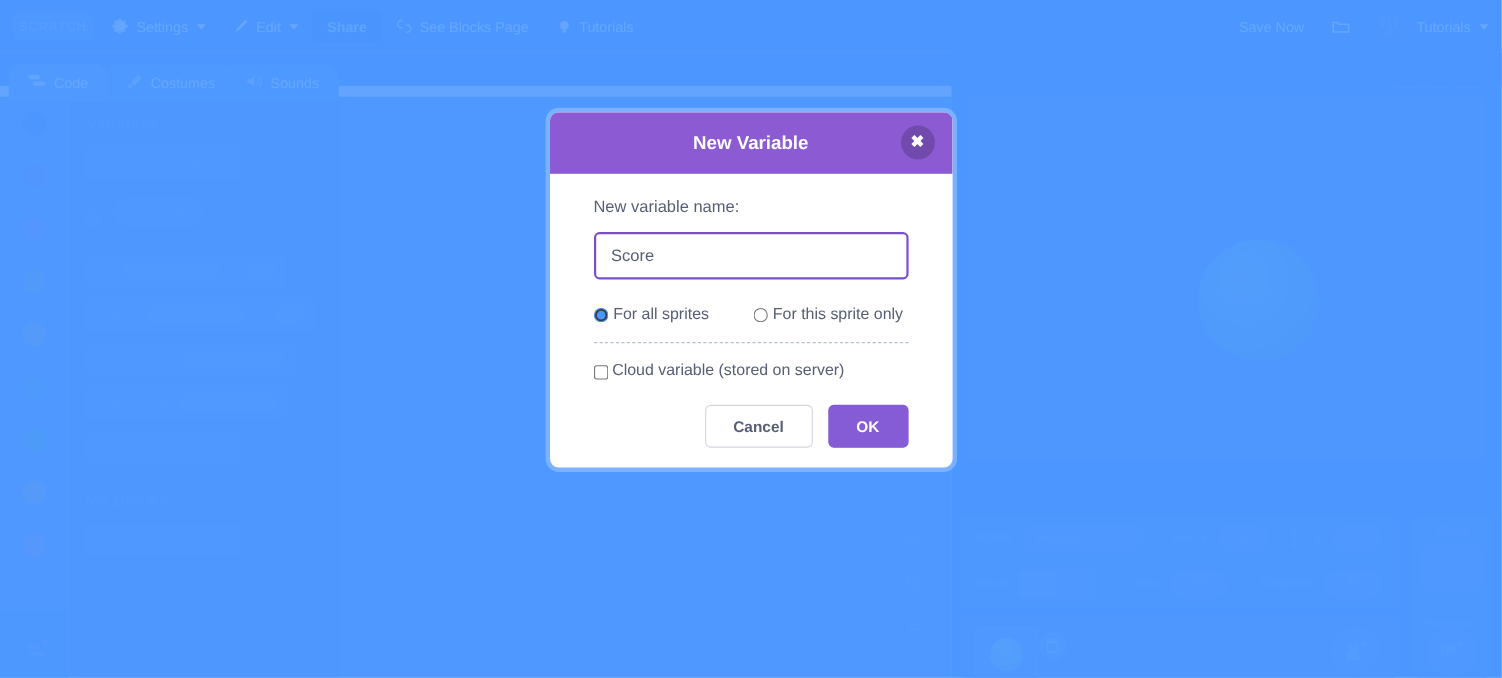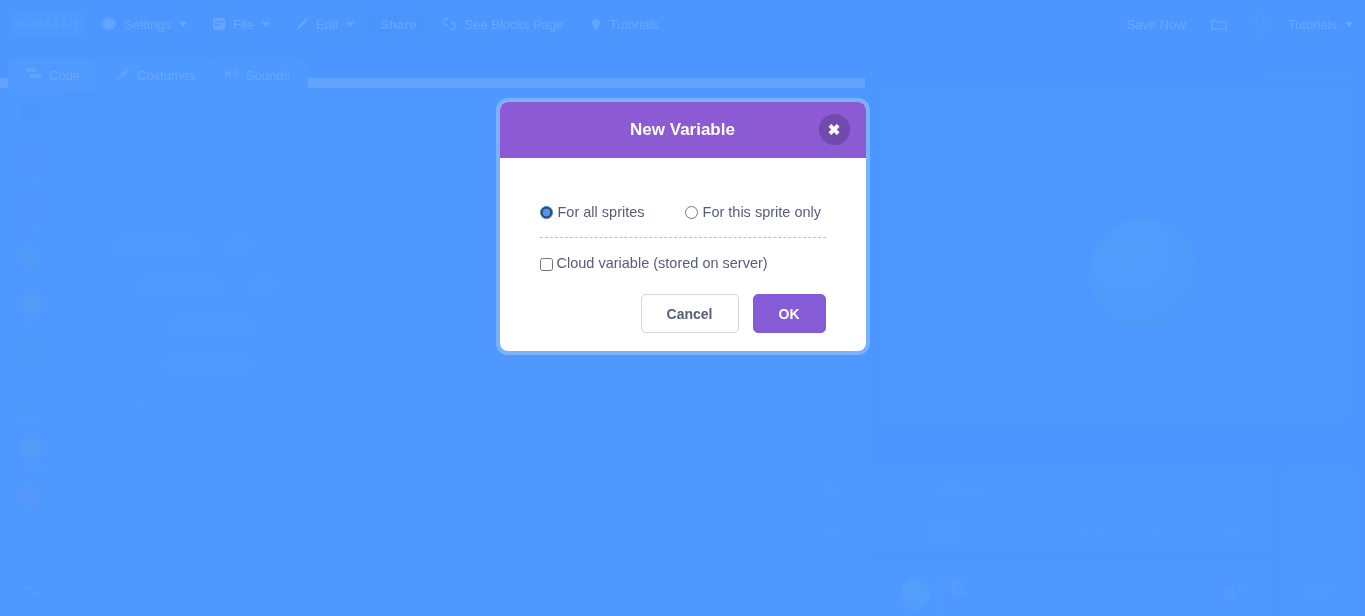--- a/index.html
+++ b/index.html
@@ -359,31 +359,20 @@
       <span class="ic">
         <svg width="16" height="16" viewBox="0 0 16 16">
             <path fill="#fff" d="M8 5a3 3 0 100 6 3 3 0 000-6zm0 4.5a1.5 1.5 0 110-3 1.5 1.5 0 010 3z"></path>
             <path fill="#fff" d="M14 9.2V6.8l-1.7-.3-.4-1 .98-1.4-1.7-1.7-1.4.98-1-.4L8.2 1H5.8l-.3 1.7-1 .4-1.4-.98-1.7 1.7.98 1.4-.4 1L0 6.8v2.4l1.7.3.4 1-.98 1.4 1.7 1.7 1.4-.98 1 .4.3 1.7h2.4l.3-1.7 1-.4 1.4.98 1.7-1.7-.98-1.4.4-1L14 9.2z" opacity=".85"></path>
           </svg>
       </span>
       <span>Settings</span>
       <span class="caret"></span>
     </div>
 
-    <div class="mb-item">
-      <span class="ic">
-        <svg width="16" height="16" viewBox="0 0 16 16">
-            <rect x="2" y="2" width="12" height="12" rx="2" fill="#fff" opacity=".9"></rect>
-            <rect x="4" y="5" width="8" height="1.6" fill="#4c97ff"></rect>
-            <rect x="4" y="8" width="5" height="1.6" fill="#4c97ff"></rect>
-          </svg>
-      </span>
-      <span>File</span>
-      <span class="caret"></span>
-    </div>
 
     <div class="mb-item">
       <span class="ic">
         <svg width="16" height="16" viewBox="0 0 16 16">
             <path fill="#fff" opacity=".9" d="M12.5 1.8l1.7 1.7-8.4 8.4-2.4.7.7-2.4z"></path>
           </svg>
       </span>
       <span>Edit</span>
       <span class="caret"></span>
     </div>
@@ -710,21 +699,23 @@
 
 <div class="modal-wrap">
   <div class="modal">
 
     <div class="modal-header">
       <div class="modal-title">New Variable</div>
       <div class="modal-close">✖</div>
     </div>
 
     <div class="modal-body">
-
+      <div class="field-label">New variable name:</div>
+
+      <input class="name-input" type="text" value="Score" style="">
 
       <div class="radio-row">
         <label class="radio-opt">
           <input type="radio" name="scope" checked="" style="">
           <span>For all sprites</span>
         </label>
         <label class="radio-opt second">
           <input type="radio" name="scope" style="">
           <span>For this sprite only</span>
         </label>

